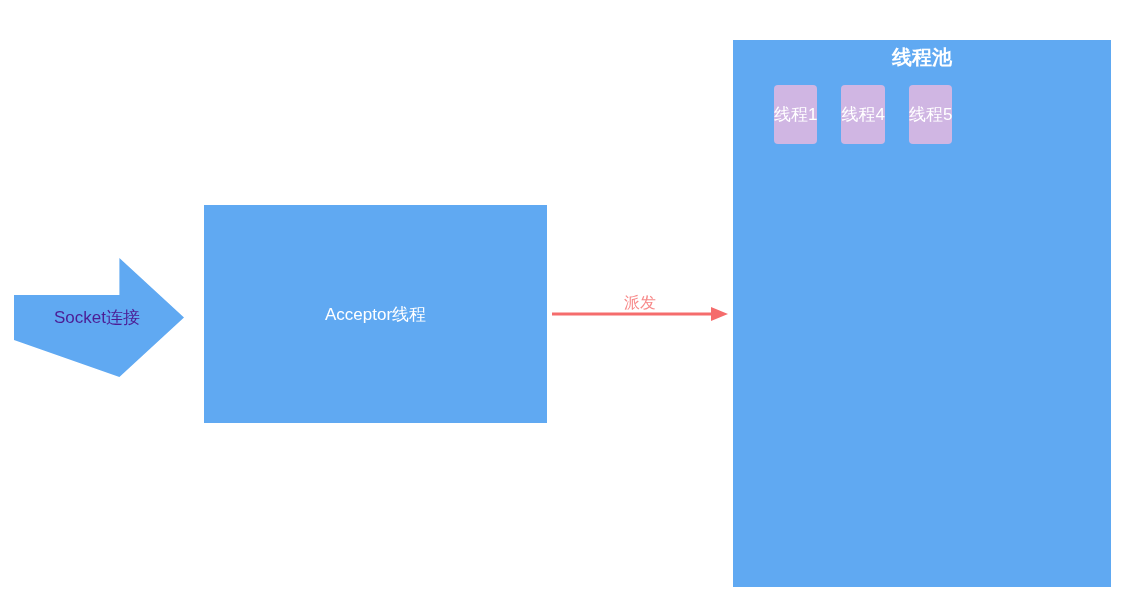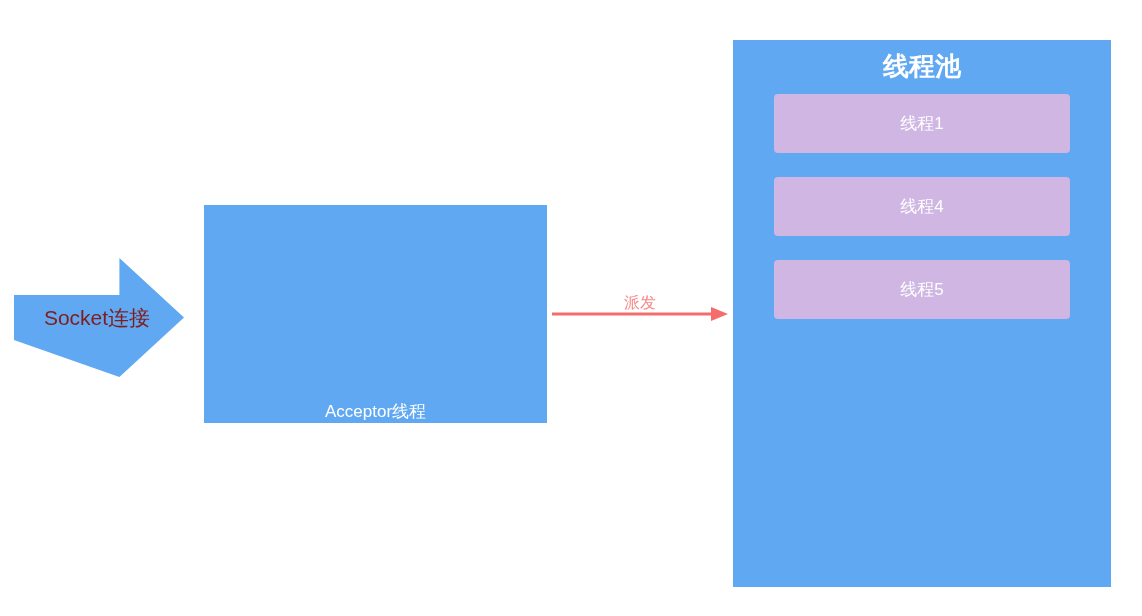--- a/index.html
+++ b/index.html
@@ -23,35 +23,35 @@
     top: 258px;
     width: 170px;
     height: 119px;
     background: #60a9f2;
     clip-path: polygon(0% 31%, 62% 31%, 62% 0%, 100% 50%, 62% 100%, 0% 69%);
     display: flex;
     align-items: center;
     justify-content: center;
   }
   .socket-arrow .label {
-    color: #7f1d1d;
-    font-size: 21px;
+    color: #4c1d95;
+    font-size: 17px;
     padding-right: 4px;
   }
 
   
   .acceptor-box {
     position: absolute;
     left: 204px;
     top: 205px;
     width: 343px;
     height: 218px;
     background: #60a9f2;
     display: flex;
-    align-items: flex-end;
+    align-items: center;
     justify-content: center;
   }
   .acceptor-box .label {
     color: #ffffff;
     font-size: 17px;
   }
 
   
   .dispatch-label {
     position: absolute;
@@ -78,30 +78,30 @@
     left: 733px;
     top: 40px;
     width: 378px;
     height: 547px;
     background: #60a9f2;
     box-sizing: border-box;
     padding: 0 41px;
   }
   .pool-title {
     color: #ffffff;
-    font-size: 26px;
+    font-size: 20px;
     font-weight: bold;
     text-align: center;
     line-height: 22px;
-    margin: 15px;
+    margin: 6px;
   }
   .thread-list {
     margin-top: 17px;
     display: flex;
-    flex-direction: column;
+    flex-direction: row;
     gap: 24px;
   }
   .thread-item {
     height: 59px;
     background: #d0b6e3;
     border-radius: 4px;
     display: flex;
     align-items: center;
     justify-content: center;
     color: #ffffff;

